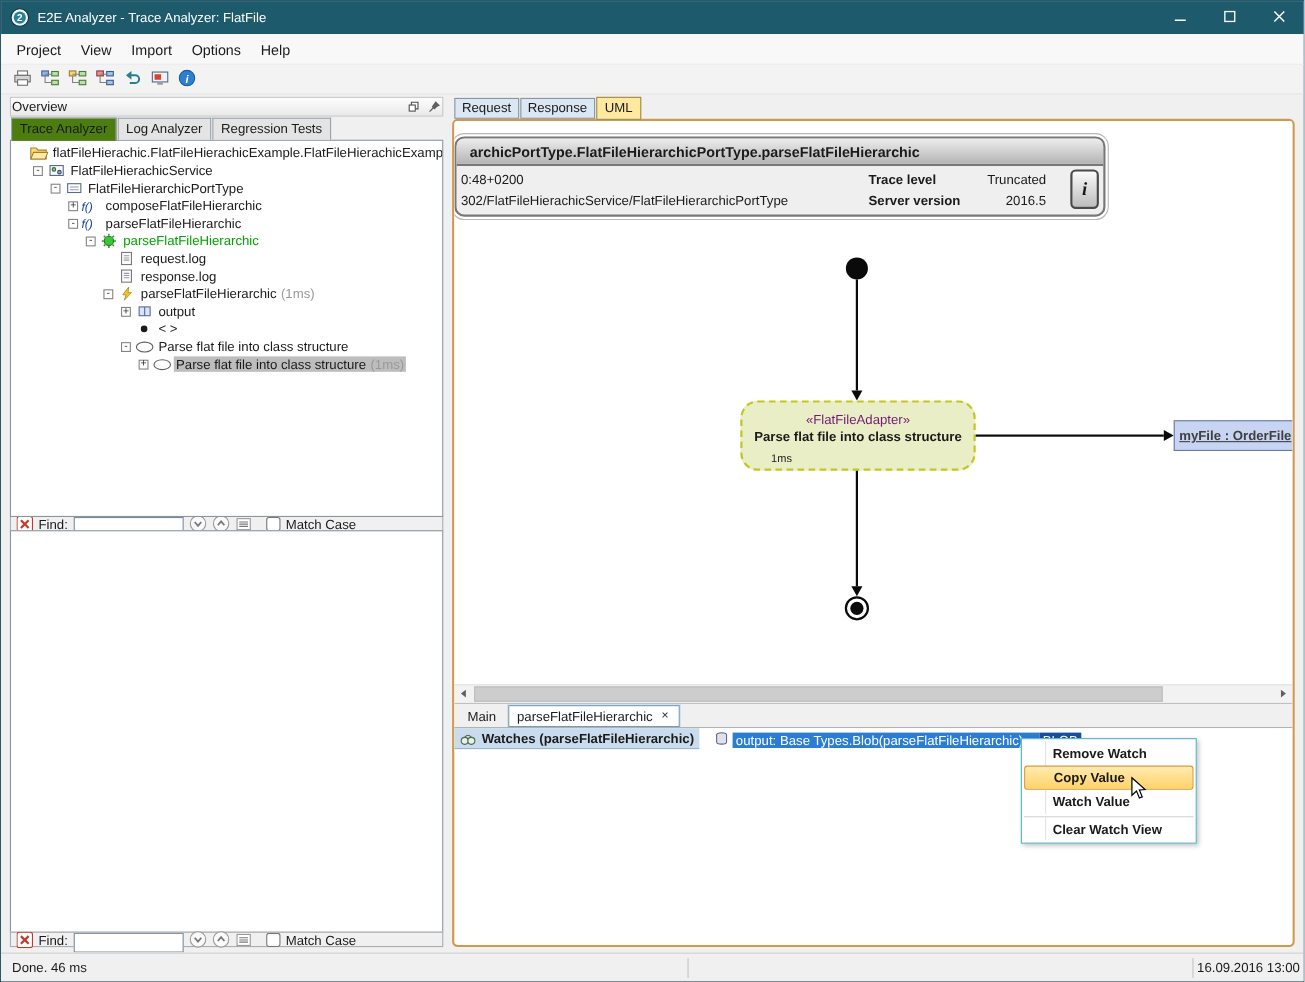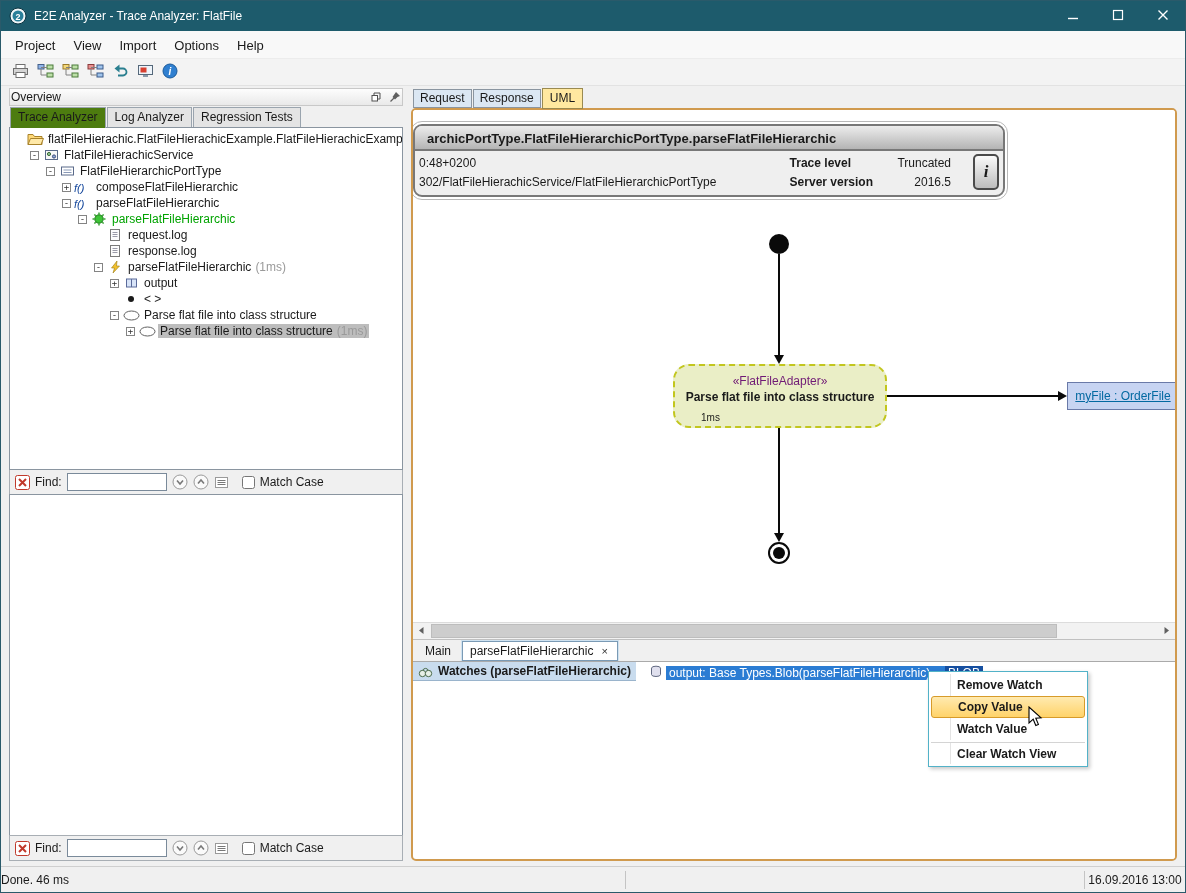--- a/index.html
+++ b/index.html
@@ -45,21 +45,21 @@
     color:#333; font-size:9px; display:inline-flex; align-items:center; justify-content:center;
     margin-right:3px; font-family:"DejaVu Sans Mono",monospace; line-height:1; }
   .expander.empty { visibility:hidden; }
   .ticon { display:inline-flex; width:18px; flex:none; justify-content:center; margin-right:2px; }
   .twrap { padding:0 2px; }
   .tlabel { }
   .tsuffix { color:#9a9a9a; margin-left:4px; }
   .tsuffix:empty { display:none; }
   .tree-row.green .tlabel { color:var(--tree-green,#00a300); }
   .tree-row.selected .twrap { background:#bdbdbd; }
-  .findbar { height:26px; flex:none; display:flex; align-items:center; gap:5px; padding:0 5px;
+  .findbar { height:14px; flex:none; display:flex; gap:5px; padding:0 5px;
     background:#f0f0f0; border:1px solid #a8aeb4; margin-top:-1px; }
   .fb-ico { display:inline-flex; align-items:center; }
   .fb-input { width:100px; height:18px; border:1px solid #7a8a9a; font-size:12px;
     padding:0 3px; background:#fff; font-family:inherit; }
   .fb-check { width:13px; height:13px; margin-left:8px; }
   .empty-panel { flex:1; border:1px solid #8a95a0; background:#fff; margin-top:-1px; }
 
   
   .right-tabs { height:20px; flex:none; display:flex; align-items:flex-end; gap:1px;
     padding-left:2px; position:relative; z-index:2; }
@@ -98,21 +98,21 @@
   .ahead.right { border-top:5px solid transparent; border-bottom:5px solid transparent;
     border-left:9px solid #0a0a0a; left:645px; top:281px; }
   .action-node { position:absolute; left:260px; top:254px; width:214px; height:64px;
     background:var(--action-fill,#eaeec6); border:2px dashed #c2c61e; border-radius:16px;
     text-align:center; padding-top:8px; }
   .stereo { font-size:12px; color:#701a75; }
   .aname { font-size:12px; font-weight:bold; margin-top:2px; }
   .adur { position:absolute; left:26px; bottom:3px; font-size:10px; }
   .object-node { position:absolute; left:654px; top:272px; width:112px; height:28px;
     background:#c7d4f2; border:1px solid #6a7aa8; display:flex; align-items:center; justify-content:center; }
-  .object-node span { font-weight:normal; color:#0369a1; text-decoration:underline; }
+  .object-node span { font-weight:bold; color:#404040; text-decoration:underline; }
   .end-node { position:absolute; left:355px; top:432px; width:22px; height:22px; background:#fff;
     border:2px solid #0a0a0a; border-radius:50%; display:flex; align-items:center; justify-content:center; }
   .end-dot { width:12px; height:12px; border-radius:50%; background:#0a0a0a; }
 
   
   .hscroll { height:17px; flex:none; display:flex; background:#f2f2f2; border-top:1px solid #dcdcdc; }
   .sc-btn { width:17px; flex:none; display:flex; align-items:center; justify-content:center; }
   .sc-track { flex:1; position:relative; }
   .sc-thumb { position:absolute; left:1px; top:1px; bottom:1px; width:86%;
     background:#cdcdcd; border:1px solid #bdbdbd; }
@@ -138,21 +138,21 @@
   .ctx-item::before { content:""; position:absolute; left:19px; top:0; bottom:0; width:1px; background:#e4e4e4; }
   .ctx-item.highlighted { background:linear-gradient(#ffeab0,var(--menu-highlight,#ffd36a));
     border:1px solid #d79b2a; border-radius:3px; }
   .ctx-item.highlighted::before { display:none; }
   .ctx-item.separator { border-top:1px solid #d4d4d4; margin-top:2px; }
   .cursor { position:absolute; left:390px; top:44px; z-index:10; }
 
   
   .statusbar { height:26px; flex:none; background:#f0f0f0; border-top:1px solid #cfcfcf;
     display:flex; align-items:center; }
-  .sb-status { flex:1; padding-left:0; }
+  .sb-status { flex:1; padding-left:10px; }
   .sb-sep { width:1px; height:18px; background:#c4c4c4; flex:none; }
   .sb-mid { width:458px; flex:none; height:100%; }
   .sb-date { width:100px; flex:none; text-align:center; }
 </style>
 </head>
 <body>
 
 <div class="window">
 
   <div class="titlebar">

